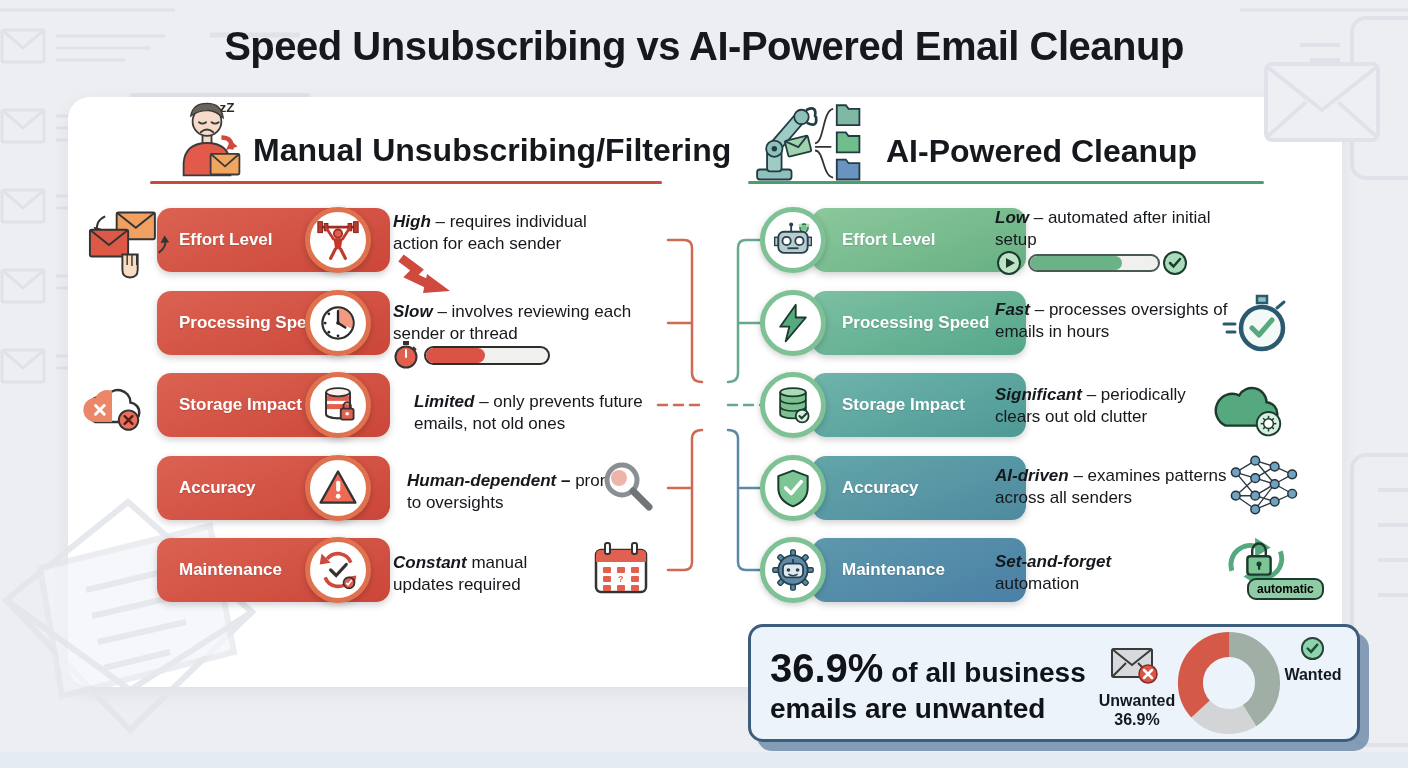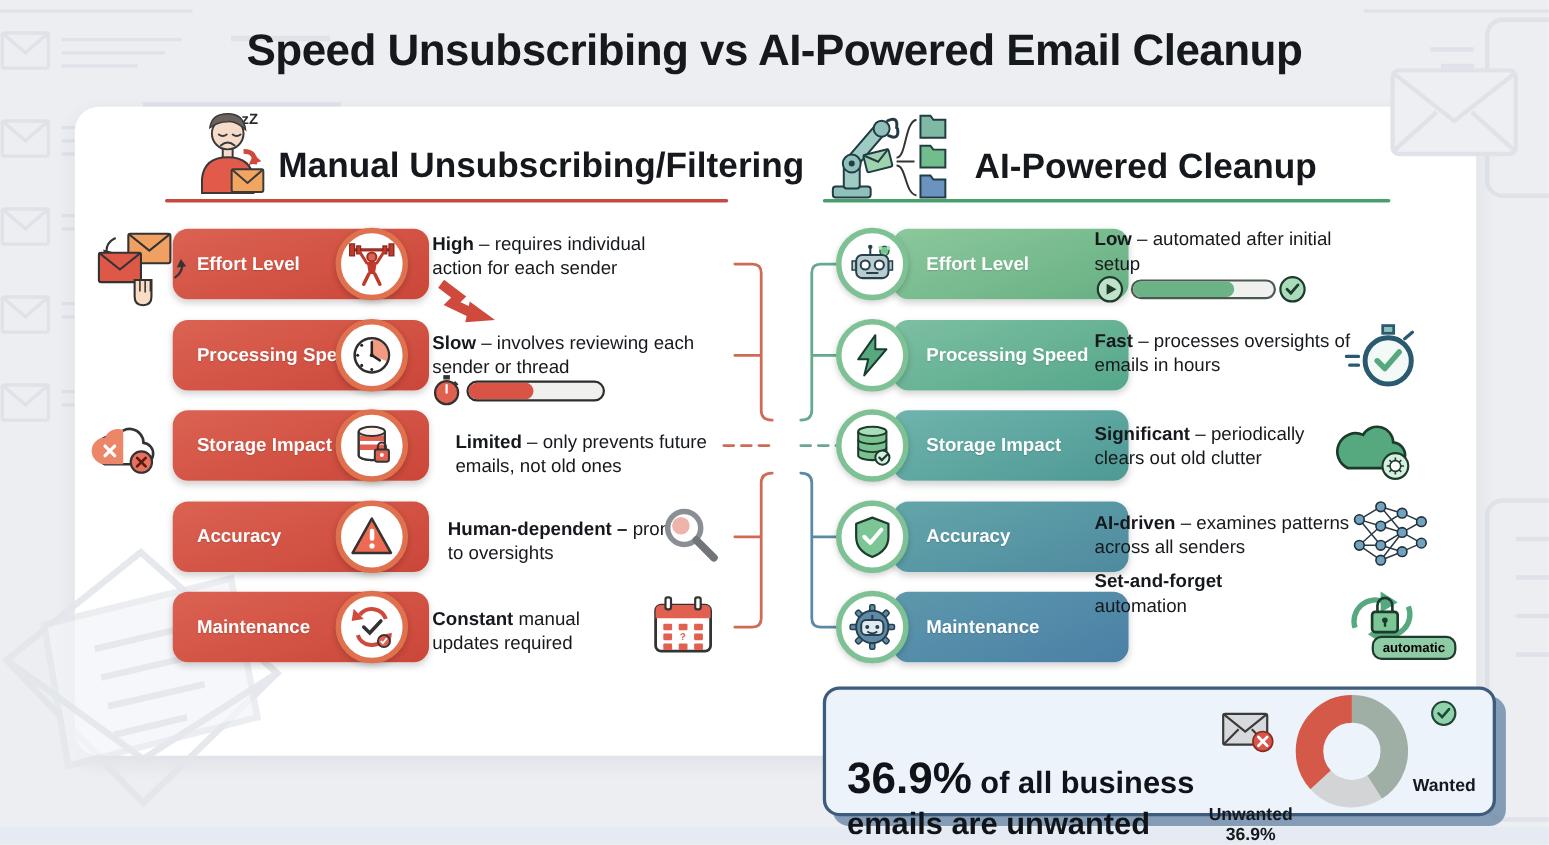--- a/index.html
+++ b/index.html
@@ -12,21 +12,21 @@
   .abs{position:absolute;}
   
   #bg-pattern{position:absolute;left:0;top:0;width:1408px;height:768px;z-index:1;}
   #card{
     position:absolute;left:68px;top:97px;width:1274px;height:590px;z-index:2;
     background:#ffffff;border-radius:22px;
     box-shadow:0 6px 18px rgba(40,55,80,.07);
   }
   #big-envelope{position:absolute;left:0;top:440px;width:300px;height:328px;z-index:3;pointer-events:none;}
   #top-envelope{position:absolute;left:1262px;top:58px;width:120px;height:88px;z-index:3;pointer-events:none;}
-  .z4{z-index:4;margin-top:40px;}
+  .z4{z-index:4;}
   
   #main-title{
     position:absolute;left:0;right:0;top:24px;text-align:center;z-index:4;
     font-size:40px;font-weight:800;letter-spacing:-.5px;color:#15181c;
   }
   .col-heading{position:absolute;font-size:32px;font-weight:800;z-index:4;}
   .underline{position:absolute;height:3px;z-index:4;border-radius:2px;}
   
   .pill{
     position:absolute;height:64px;border-radius:14px;z-index:4;
@@ -39,21 +39,21 @@
   .pill-r{left:812px;width:184px;padding-left:30px;}
   .badge{
     position:absolute;width:56px;height:56px;border-radius:50%;background:#fff;z-index:5;
     display:flex;align-items:center;justify-content:center;
     box-shadow:0 2px 6px rgba(0,0,0,.2);
   }
   .badge-l{left:305px;border:5px solid #e0714e;}
   .badge-r{left:760px;border:5px solid #7dc194;}
   
   .desc{position:absolute;font-size:17px;line-height:1.28;z-index:4;color:#15181c;}
-  .desc b{font-weight:800;}
+  .desc b{font-weight:800;font-style:italic;}
   
   .pbar{position:absolute;z-index:4;border-radius:10px;background:#f0f0ee;overflow:hidden;}
   .pbar-l{border:2.5px solid #2d2d2d;}
   .pbar-r{border:2px solid #4a5a52;}
   .pbar .fill{height:100%;border-radius:8px;}
   .fill-red{background:#d95444;}
   .fill-green{background:#6cb287;}
   
   #stat-box{
     position:absolute;left:748px;top:624px;width:612px;height:118px;z-index:4;
@@ -456,21 +456,21 @@
       <rect x="21.5" y="2" width="5" height="8" rx="1.5" transform="rotate(315 24 24)"></rect>
     </g>
     <circle cx="24" cy="24" r="16" fill="#5e8aa8" stroke="#26404c" stroke-width="2"></circle>
     <rect x="13" y="17" width="22" height="15" rx="5" fill="#dfe9ef" stroke="#26404c" stroke-width="2"></rect>
     <circle cx="19" cy="24" r="2" fill="#26404c"></circle>
       <circle cx="29" cy="24" r="2" fill="#26404c"></circle>
     <path d="M19,28.5 q5,3.5 10,0" stroke="#26404c" stroke-width="1.8" fill="none"></path>
     <line x1="24" y1="12" x2="24" y2="17" stroke="#26404c" stroke-width="2"></line>
   </svg>
 </div>
-<div class="desc" style="left:995px;top:518px;width:170px"><b>Set-and-forget</b> <span>automation</span></div>
+<div class="desc" style="left:995px;top:551px;width:170px"><b>Set-and-forget</b> <span>automation</span></div>
 <svg class="icon" style="left:1214px;top:530px" width="90" height="64" viewBox="0 0 92 66">
   <path d="M18,42 a20,20 0 0 1 28,-24" stroke="#56a97e" stroke-width="5" fill="none"></path>
   <polygon points="42,8 58,18 42,28" fill="#56a97e"></polygon>
   <path d="M68,22 a20,20 0 0 1 -26,26" stroke="#56a97e" stroke-width="5" fill="none"></path>
   <polygon points="46,38 30,48 46,58" fill="#56a97e"></polygon>
   <path d="M39,27 v-6 a7,7 0 0 1 14,0 v6" stroke="#1d3b2d" stroke-width="2.5" fill="none"></path>
   <rect x="34" y="27" width="24" height="19" rx="3" fill="#7cc695" stroke="#1d3b2d" stroke-width="2.5"></rect>
   <circle cx="46" cy="35" r="2.6" fill="#1d3b2d"></circle>
     <rect x="45" y="36" width="2.2" height="5" fill="#1d3b2d"></rect>
 </svg>

